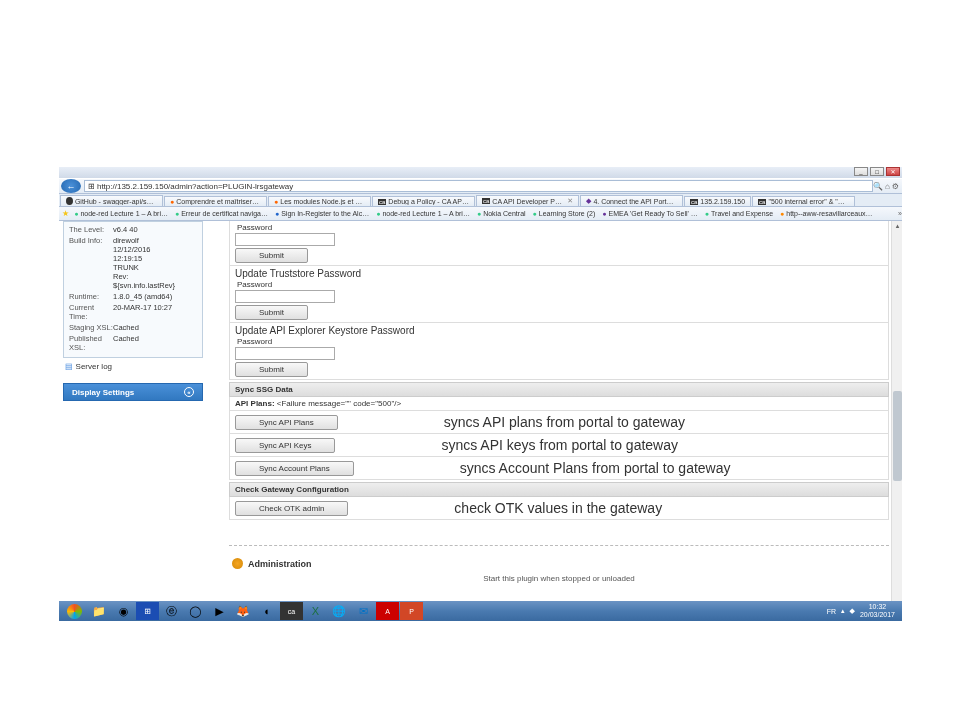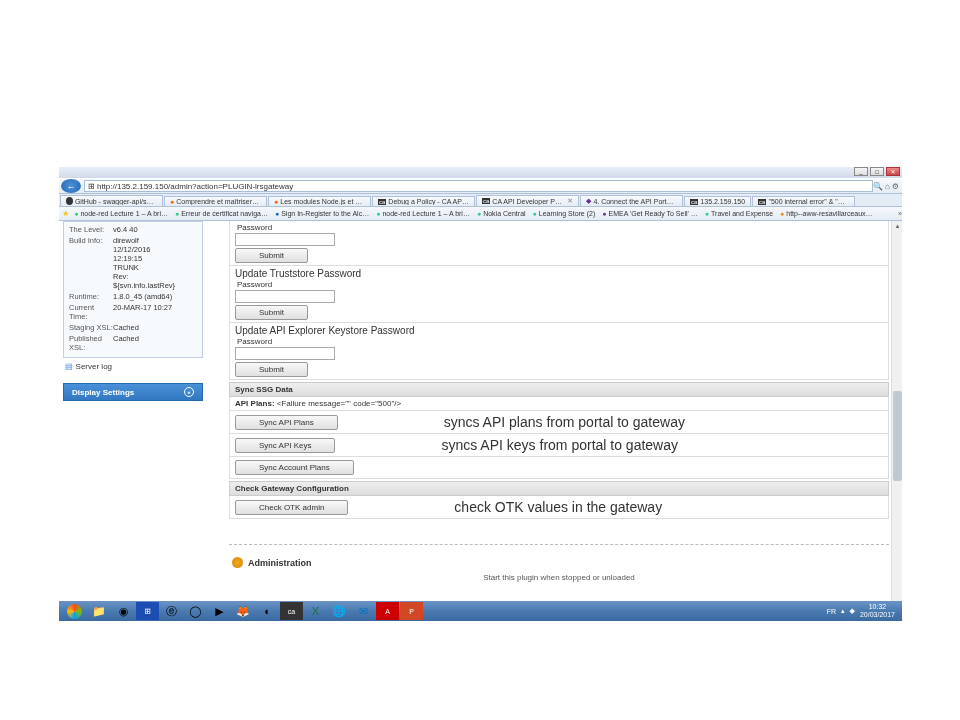--- a/index.html
+++ b/index.html
@@ -226,20 +226,21 @@
           <div class="sync-row">
             <button class="btn">Sync API Plans</button>
             <span class="sync-desc">syncs API plans from portal to gateway</span>
           </div>
           <div class="sync-row">
             <button class="btn">Sync API Keys</button>
             <span class="sync-desc">syncs API keys from portal to gateway</span>
           </div>
           <div class="sync-row">
             <button class="btn">Sync Account Plans</button>
+            <span class="sync-desc">syncs Account Plans from portal to gateway</span>
           </div>
         </div>
 
       <div class="section-header">Check Gateway Configuration</div>
       <div class="sync-row">
         <button class="btn">Check OTK admin</button>
         <span class="sync-desc">check OTK values in the gateway</span>
       </div>
 
       <hr class="hr-dotted">

